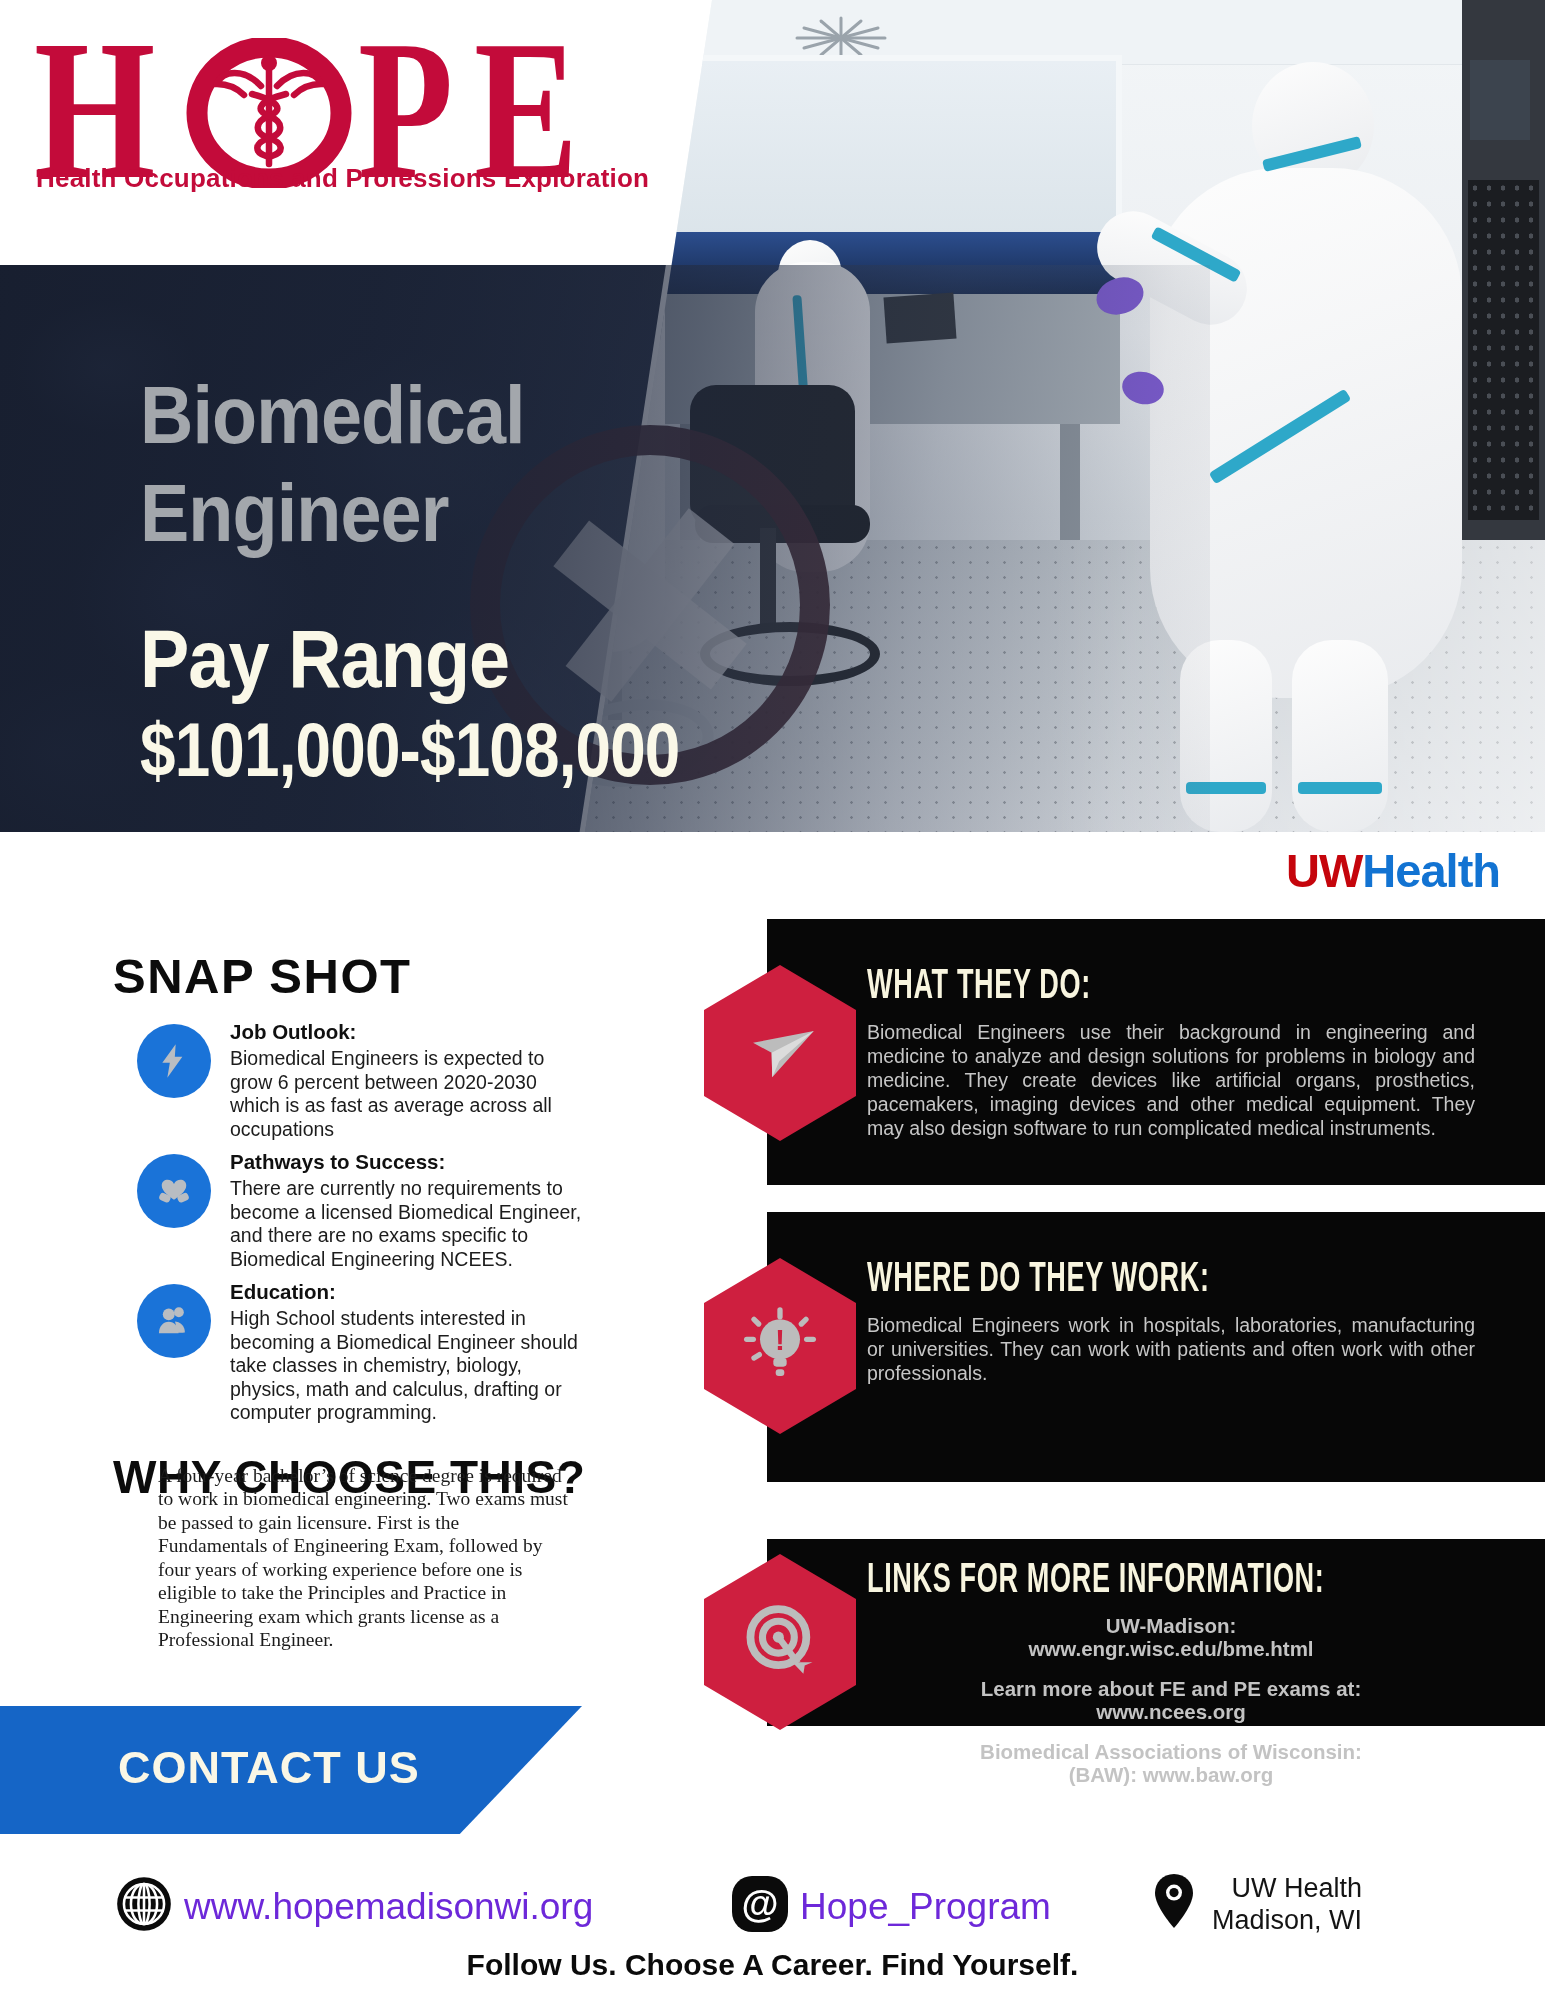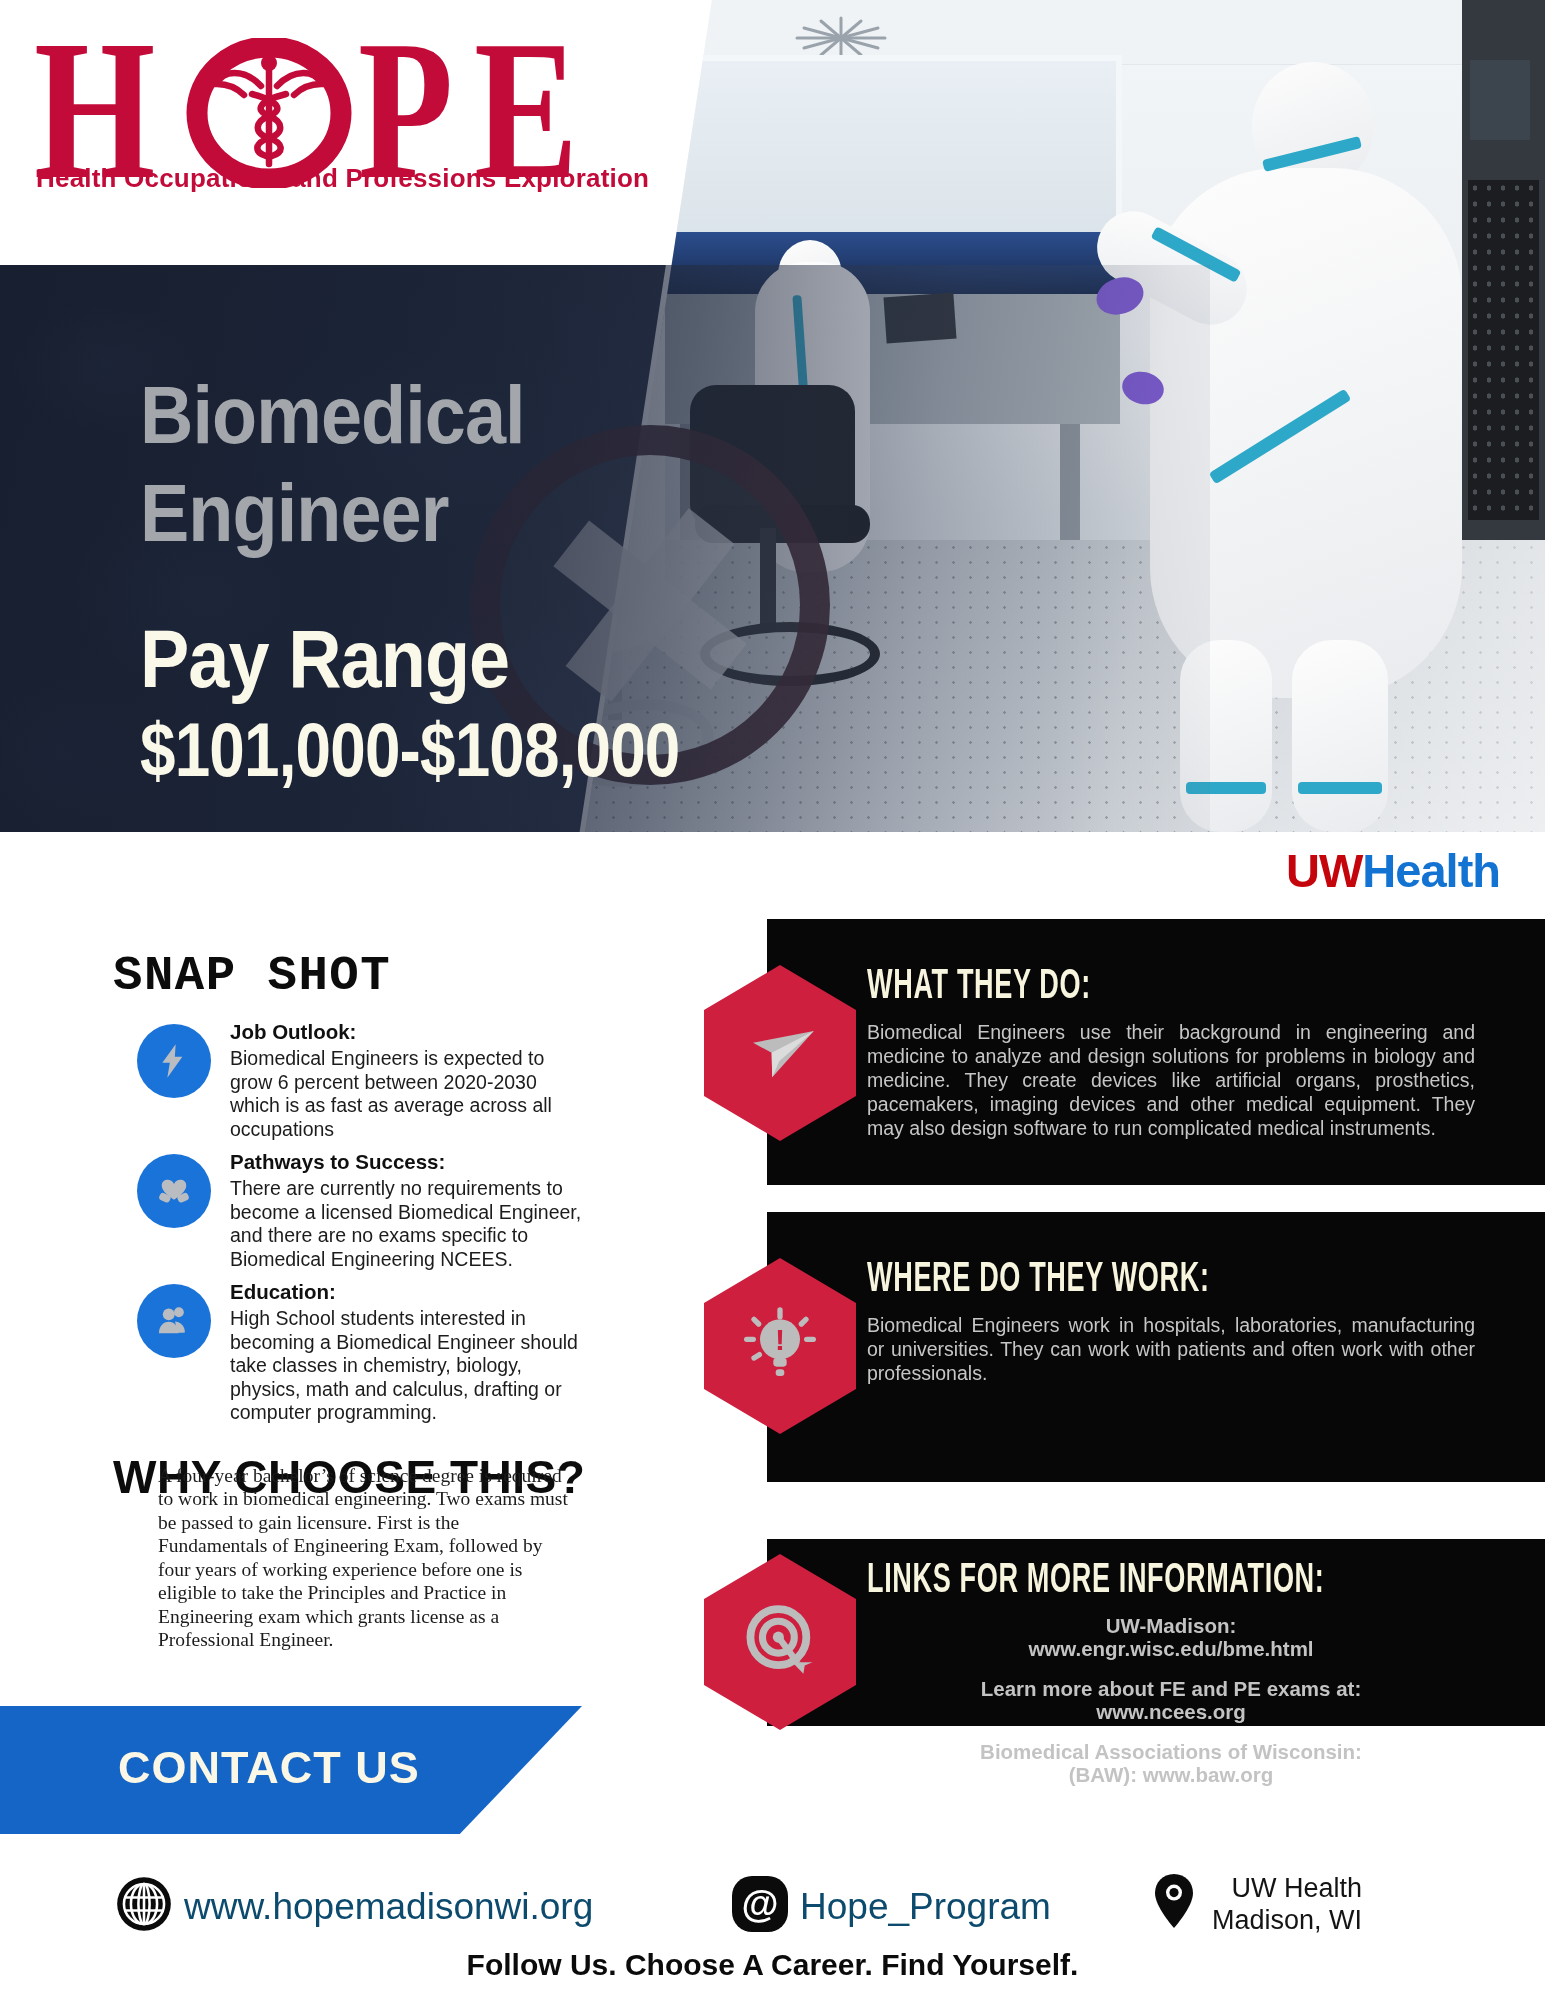--- a/index.html
+++ b/index.html
@@ -77,21 +77,21 @@
   .hope-o{width:170px;height:150px;margin:28px 4px 0 0;}
   .logo-tagline{position:absolute;left:36px;top:163px;z-index:6;font-size:26px;font-weight:700;
                 color:#c30b3a;letter-spacing:.2px;}
 
   
   .uwhealth{position:absolute;right:45px;top:843px;z-index:6;font-size:47px;font-weight:700;letter-spacing:-1px;}
   .uw-red{color:#c5050c;}.uw-blue{color:#1273d2;}
 
   
   .h-black{position:absolute;left:113px;color:#0c0c0c;font-weight:700;letter-spacing:1.5px;white-space:nowrap;}
-  .snap-head{top:948px;font-size:49px;font-family:Liberation Mono, monospace;}
+  .snap-head{top:948px;font-size:49px;}
   .why-head{top:1450px;font-size:46px;letter-spacing:.5px;}
   .snap-item{position:absolute;left:113px;width:475px;padding-left:117px;box-sizing:border-box;}
   .icon-circle{position:absolute;left:24px;top:4px;width:74px;height:74px;border-radius:50%;
                background:#1a73d8;display:flex;align-items:center;justify-content:center;}
   .snap-label{font-size:20.5px;font-weight:700;color:#101010;margin-bottom:3px;}
   .snap-text{font-size:19.5px;line-height:1.21;color:#1c1c1c;}
   .why-body{position:absolute;left:158px;top:1464px;width:412px;font-size:19.5px;line-height:1.205;color:#1c1c1c;font-family:Liberation Serif, serif;}
 
   
   .contact-banner{position:absolute;left:0;top:1706px;width:582px;height:128px;z-index:5;background:#1565c6;
@@ -109,21 +109,21 @@
   .box-body{font-size:19.5px;line-height:1.23;color:#c6c6c6;text-align:justify;}
   .link-group{text-align:center;margin-bottom:18px;}
   .link-label,.link-url{font-size:20.5px;font-weight:700;line-height:1.1;color:#c3c3c3;}
   .hexagon{position:absolute;left:704px;width:152px;height:176px;z-index:6;background:#ce1f3f;
            clip-path:polygon(50% 0,100% 25.5%,100% 74.5%,50% 100%,0 74.5%,0 25.5%);
            display:flex;align-items:center;justify-content:center;}
   .hex-1{top:965px;}.hex-2{top:1258px;}.hex-3{top:1554px;}
 
   
   .f-ic{position:absolute;}
-  .f-text{position:absolute;font-size:37px;color:#0c4a6e;}
+  .f-text{position:absolute;font-size:37px;color:#6d28d9;}
   .at-badge{position:absolute;left:732px;top:1876px;width:56px;height:56px;background:#0b0b0b;border-radius:20px;
             color:#fff;font-size:38px;font-weight:700;display:flex;align-items:center;justify-content:center;}
   .loc-text{position:absolute;left:1212px;top:1872px;font-size:27px;line-height:1.2;color:#141414;text-align:right;}
   .tagline-bottom{position:absolute;left:0;right:0;top:1948px;text-align:center;
                   font-size:30px;font-weight:700;color:#0b0b0b;}
 </style>
 </head>
 <body>
 
 <div class="page">

